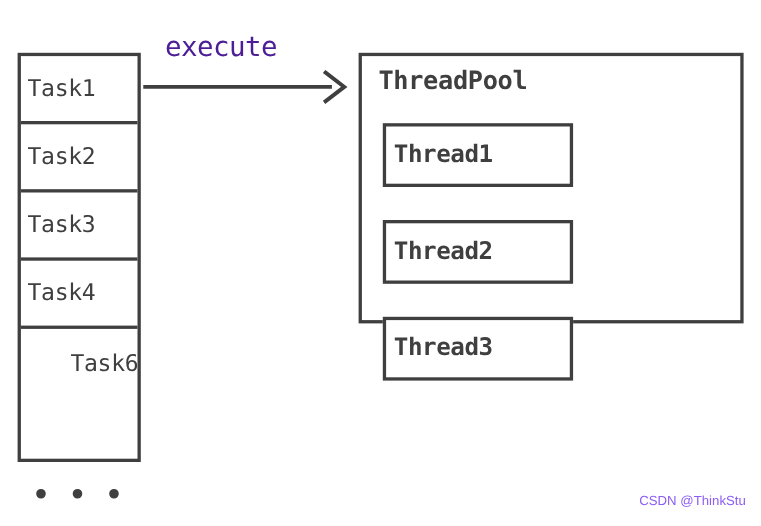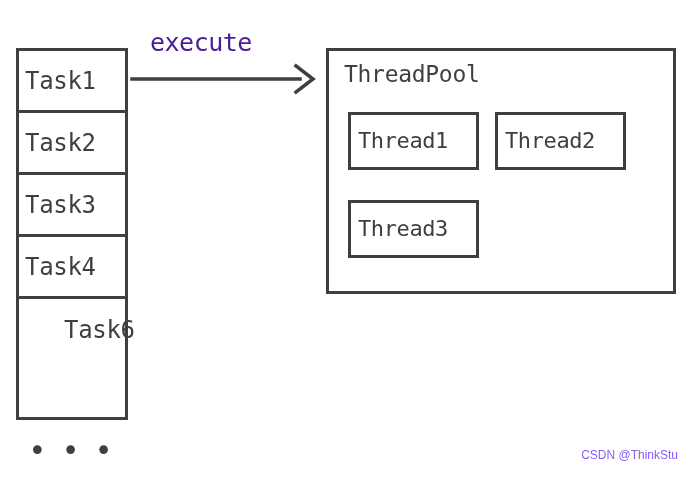--- a/index.html
+++ b/index.html
@@ -35,21 +35,21 @@
     border-bottom: 3px solid #3f3f3f;
     display: flex;
     align-items: center;
     padding-left: 6px;
   }
   .task-row:last-child {
     border-bottom: none;
     margin-left: 39px;
   }
   .task-label {
-    font-size: 24px;
+    font-size: 21px;
     line-height: 1;
     letter-spacing: -0.3px;
     color: #3f3f3f;
     white-space: nowrap;
   }
 
   
   #queue-ellipsis {
     position: absolute;
     left: 16px;
@@ -85,20 +85,21 @@
   
   #thread-pool {
     position: absolute;
     left: 326px;
     top: 48px;
     width: 350px;
     height: 246px;
     border: 3px solid #3f3f3f;
     box-sizing: border-box;
     background: #ffffff;
+    font-weight: bold;
   }
   #thread-pool-title {
     position: absolute;
     left: 15px;
     top: 12px;
     font-size: 23px;
     line-height: 1;
     color: #3f3f3f;
     letter-spacing: -0.3px;
     white-space: nowrap;
@@ -106,21 +107,21 @@
   #thread-grid {
     position: absolute;
     left: 19px;
     top: 61px;
     width: 314px;
     display: flex;
     flex-wrap: wrap;
     gap: 30px 16px;
   }
   .thread-box {
-    width: 131px;
+    width: 173px;
     height: 58px;
     box-sizing: border-box;
     border: 3px solid #3f3f3f;
     background: #ffffff;
     display: flex;
     align-items: center;
     padding-left: 7px;
   }
   .thread-label {
     font-size: 22px;

